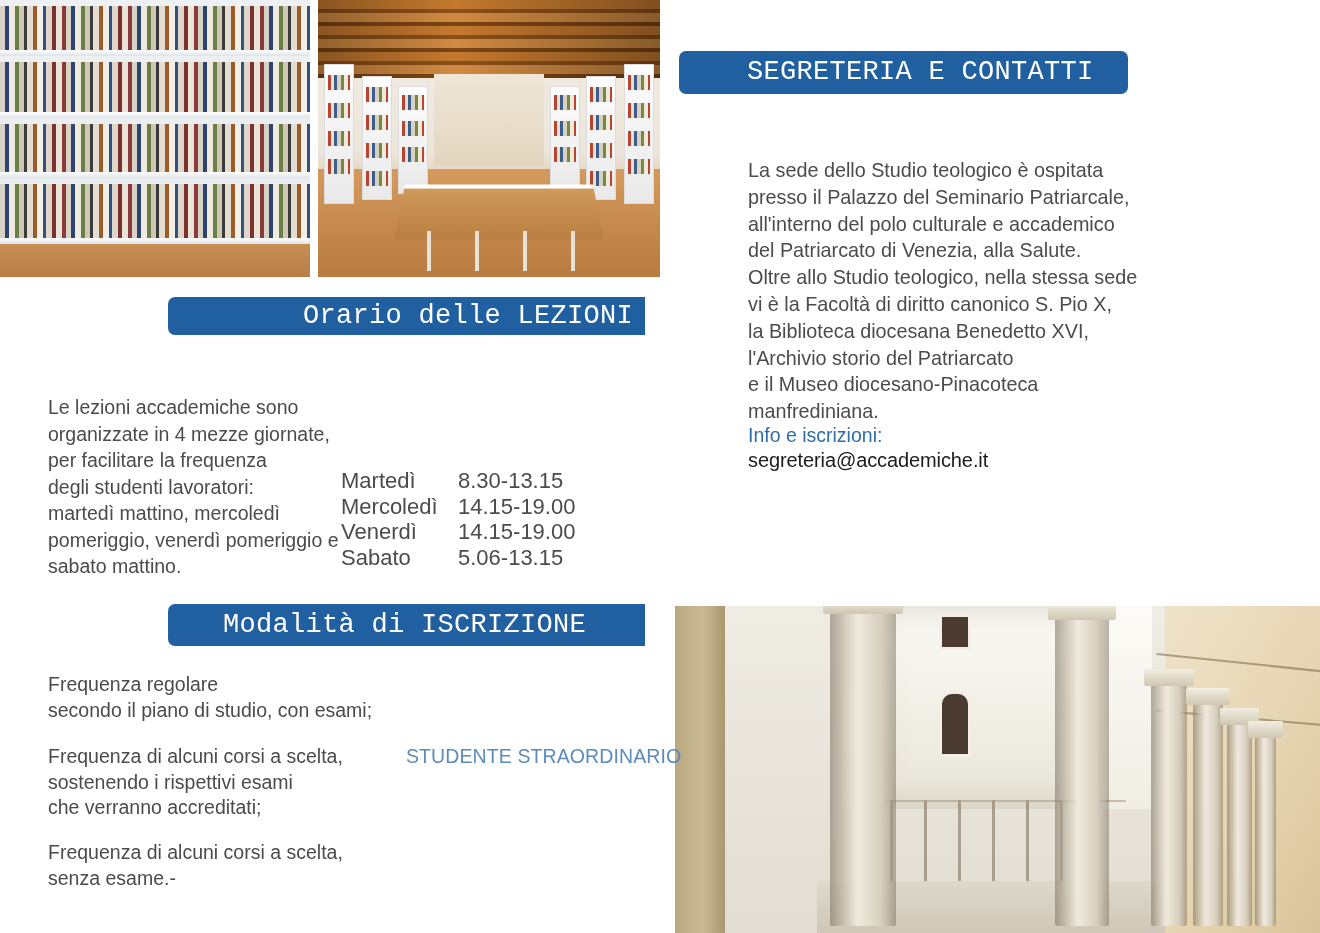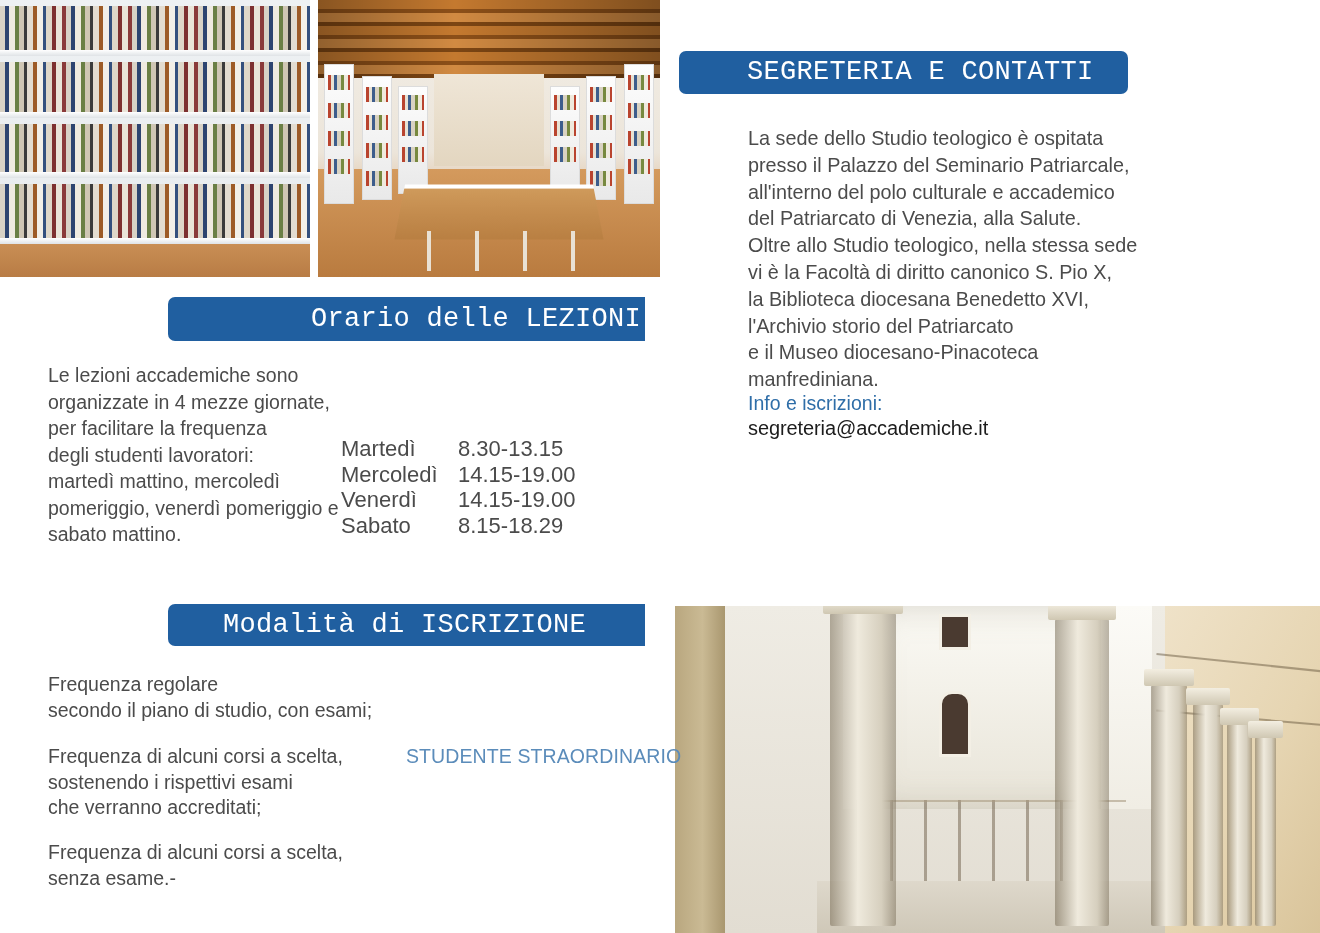--- a/index.html
+++ b/index.html
@@ -17,21 +17,21 @@
     color: #4a4a4a;
     -webkit-font-smoothing: antialiased;
   }
 
   .page {
     position: absolute;
     inset: 0;
   }
 
   
-  .abs { position: absolute; }
+  .abs { position: absolute; margin-top: 32px; }
 
   
   .bar {
     position: absolute;
     background: #205fa0;
     border-radius: 7px;
     color: #ffffff;
     display: flex;
     align-items: center;
     box-sizing: border-box;
@@ -48,24 +48,24 @@
     left: 679px;
     top: 51px;
     width: 449px;
     height: 43px;
     padding-left: 68px;
   }
   #bar-orario {
     left: 168px;
     top: 297px;
     width: 477px;
-    height: 44px;
+    height: 38px;
     border-radius: 7px 0 0 7px;
     justify-content: flex-end;
-    padding-right: 4px;
+    padding-right: 12px;
   }
   #bar-iscrizione {
     left: 168px;
     top: 604px;
     width: 477px;
     height: 42px;
     border-radius: 7px 0 0 7px;
     justify-content: flex-end;
     padding-right: 59px;
   }
@@ -400,21 +400,21 @@
       <tr>
         <td class="day">Mercoledì</td>
         <td class="time">14.15-19.00</td>
       </tr>
       <tr>
         <td class="day">Venerdì</td>
         <td class="time">14.15-19.00</td>
       </tr>
       <tr>
         <td class="day">Sabato</td>
-        <td class="time">8.15-18.29</td>
+        <td class="time">5.06-13.15</td>
       </tr>
     </tbody>
   </table>
 
   <div class="bar" id="bar-iscrizione">
     <span class="bar-title no-select">Modalità di ISCRIZIONE</span>
   </div>
 
   <div class="isc-row" id="isc-row-0">
     <div class="isc-desc">Frequenza regolare

